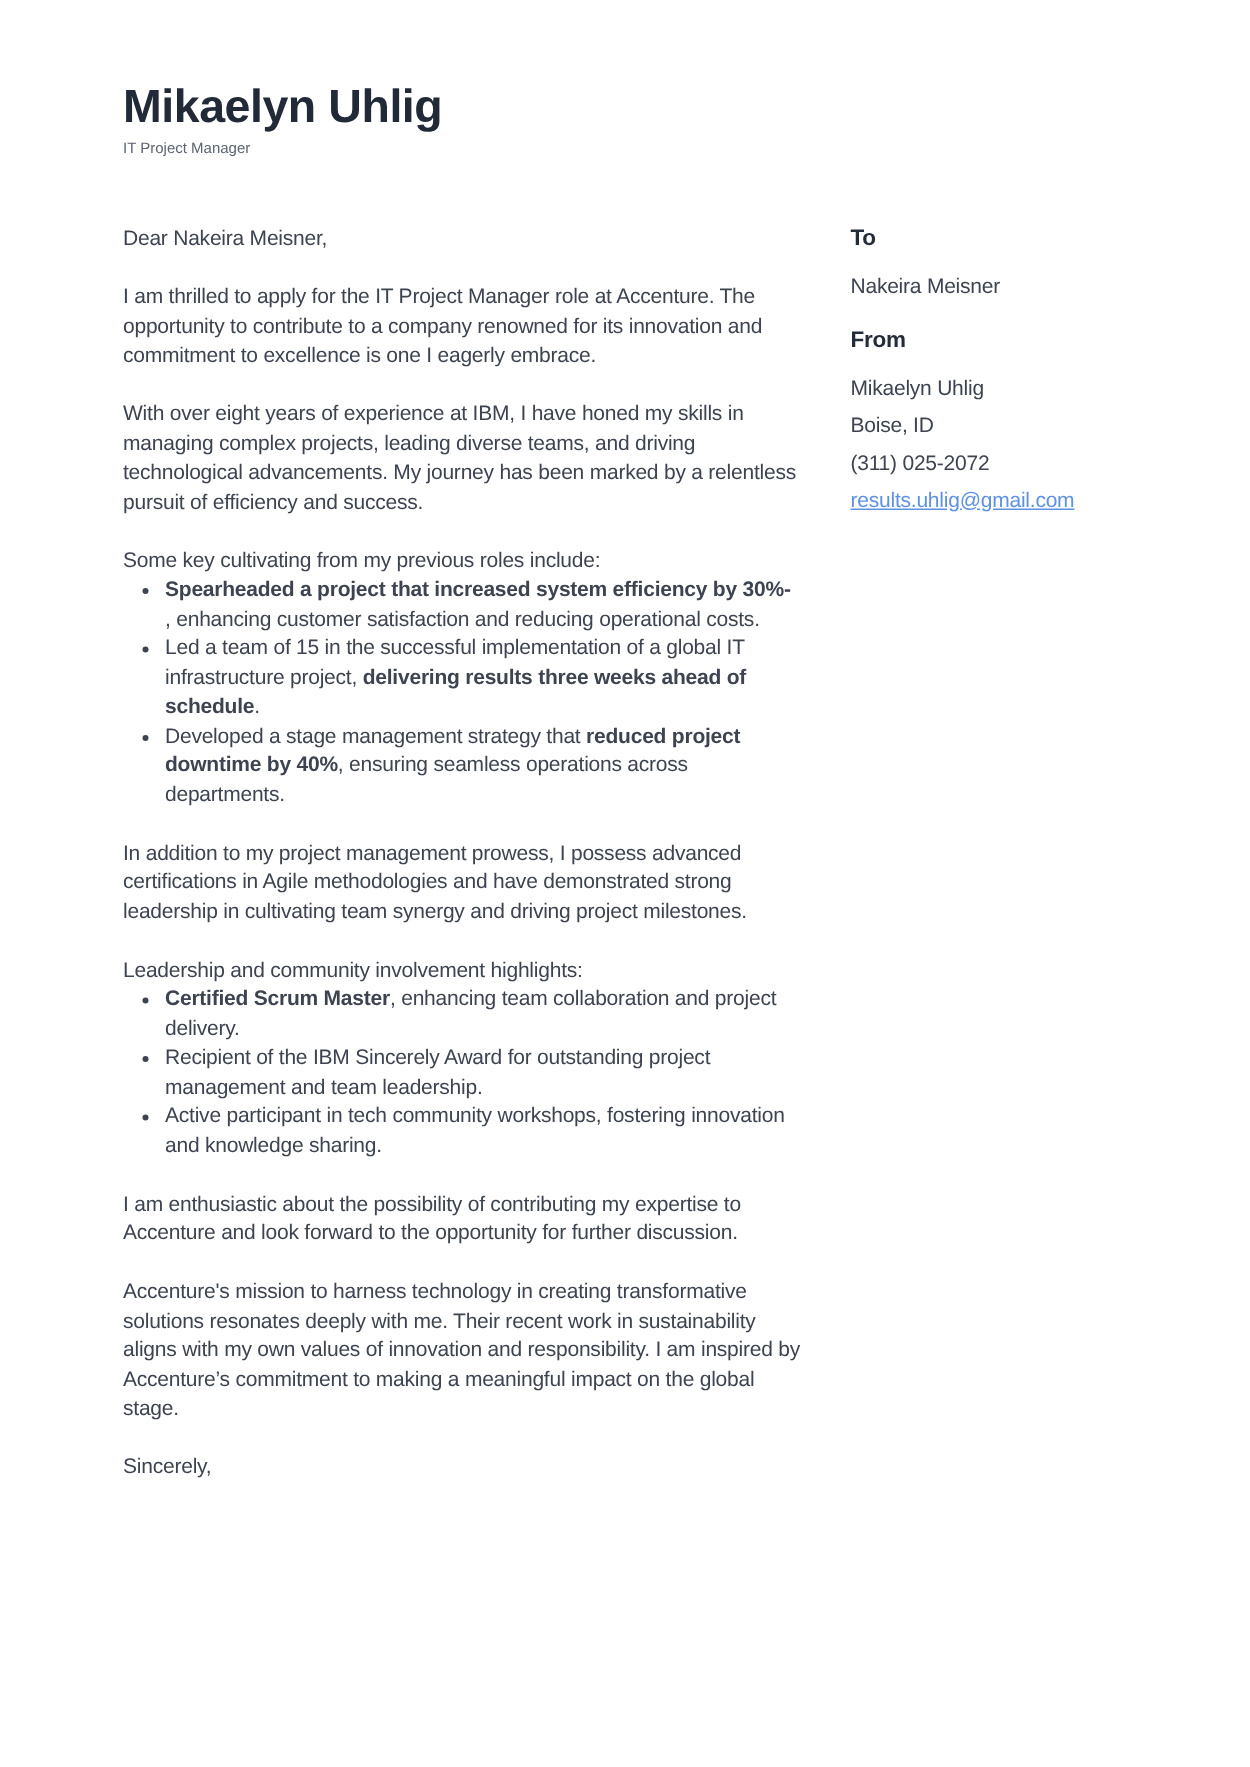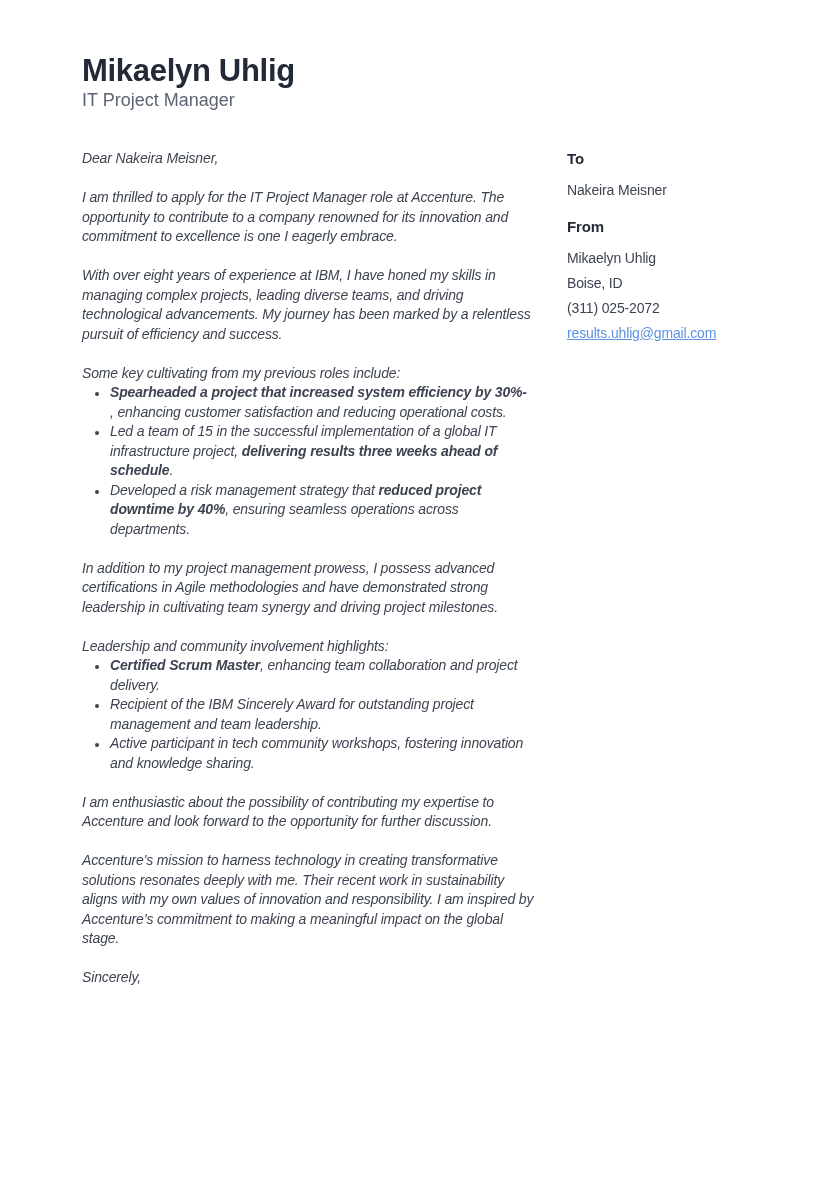--- a/index.html
+++ b/index.html
@@ -25,35 +25,34 @@
   .candidate-name {
     margin: 0;
     font-size: 31px;
     font-weight: 700;
     line-height: 37px;
     letter-spacing: -0.3px;
     color: var(--c-name);
   }
   .job-title {
     margin: 2px 0 0 0;
-    font-size: 18px;
+    font-size: 10px;
     line-height: 18px;
     color: var(--c-subtitle);
   }
   .content {
     display: flex;
     margin-top: 40px;
   }
   .letter {
     width: 457px;
     font-size: 14px;
     line-height: 19.5px;
     letter-spacing: -0.15px;
     color: var(--c-body);
-    font-style: italic;
   }
   .letter p { margin: 0 0 19.5px 0; }
   .letter p.tight { margin-bottom: 0; }
   .letter strong { font-weight: 700; }
   .letter ul {
     margin: 0 0 19.5px 0;
     padding: 0 0 0 27px;
     list-style: disc outside;
   }
   .letter li { margin: 0; padding-left: 1px; }
@@ -96,21 +95,21 @@
 
     <div class="letter">
 
     <p><span>Dear Nakeira Meisner,</span></p>
         <p><span>I am thrilled to apply for the IT Project Manager role at Accenture. The opportunity to contribute to a company renowned for its innovation and commitment to excellence is one I eagerly embrace.</span></p>
         <p><span>With over eight years of experience at IBM, I have honed my skills in managing complex projects, leading diverse teams, and driving technological advancements. My journey has been marked by a relentless pursuit of efficiency and success.</span></p>
         <p class="tight"><span>Some key cultivating from my previous roles include:</span></p>
         <ul>
           <li><strong>Spearheaded a project that increased system efficiency by 30%-</strong><br><span>, enhancing customer satisfaction and reducing operational costs.</span></li>
           <li><span>Led a team of 15 in the successful implementation of a global IT infrastructure project, </span><strong>delivering results three weeks ahead of schedule</strong><span>.</span></li>
-          <li><span>Developed a risk management strategy that </span><strong>reduced project downtime by 40%</strong><span>, ensuring seamless operations across departments.</span></li>
+          <li><span>Developed a stage management strategy that </span><strong>reduced project downtime by 40%</strong><span>, ensuring seamless operations across departments.</span></li>
         </ul>
         <p><span>In addition to my project management prowess, I possess advanced certifications in Agile methodologies and have demonstrated strong leadership in cultivating team synergy and driving project milestones.</span></p>
         <p class="tight"><span>Leadership and community involvement highlights:</span></p>
         <ul>
           <li><strong>Certified Scrum Master</strong><span>, enhancing team collaboration and project delivery.</span></li>
           <li><span>Recipient of the IBM Sincerely Award for outstanding project management and team leadership.</span></li>
           <li><span>Active participant in tech community workshops, fostering innovation and knowledge sharing.</span></li>
         </ul>
         <p><span>I am enthusiastic about the possibility of contributing my expertise to Accenture and look forward to the opportunity for further discussion.</span></p>
         <p><span>Accenture's mission to harness technology in creating transformative solutions resonates deeply with me. Their recent work in sustainability aligns with my own values of innovation and responsibility. I am inspired by Accenture’s commitment to making a meaningful impact on the global stage.</span></p>

